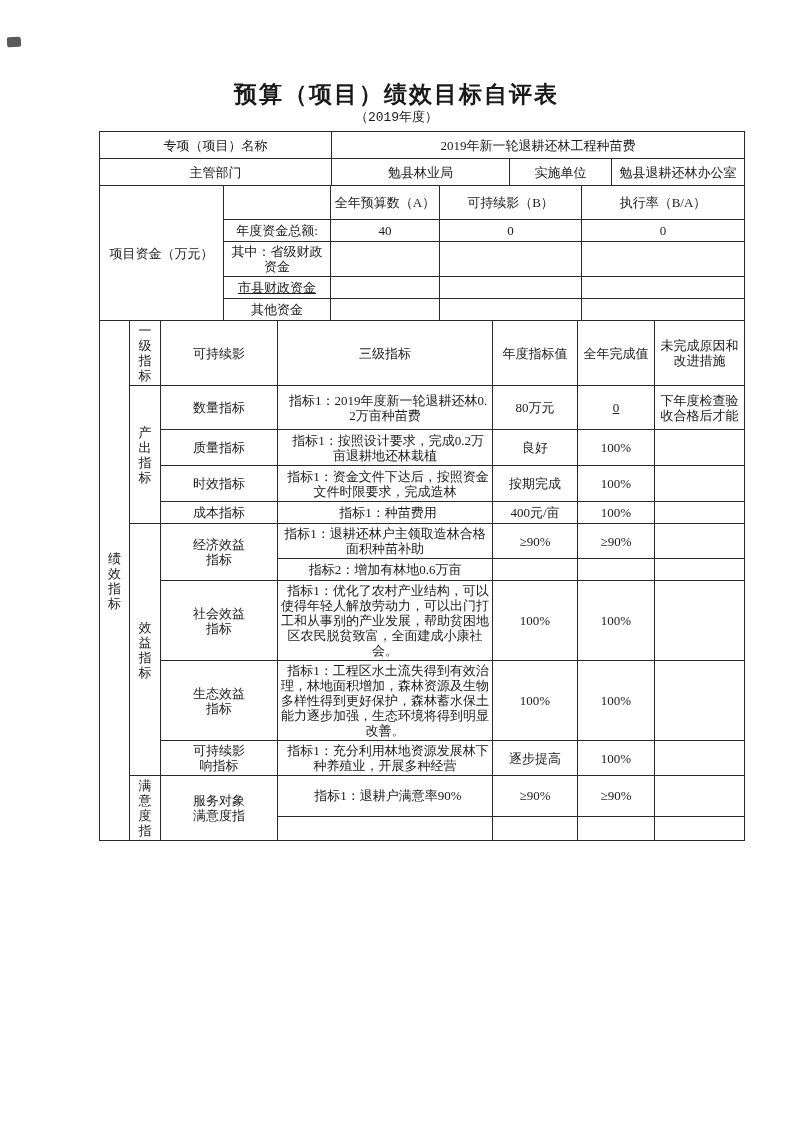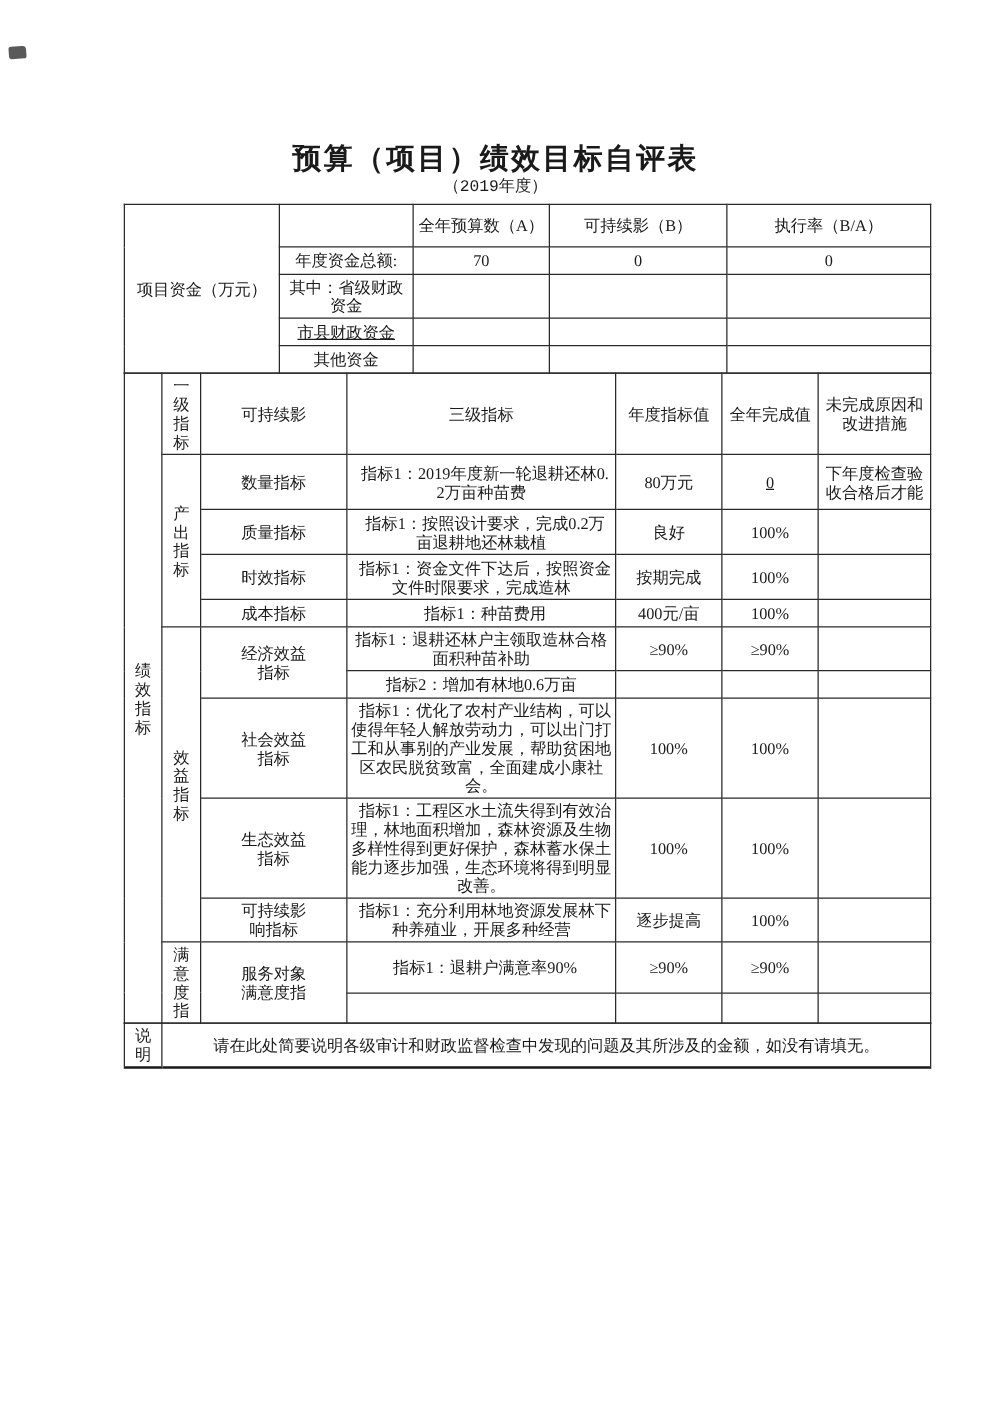--- a/index.html
+++ b/index.html
@@ -17,21 +17,21 @@
   }
   .scan-mark {
     position:absolute; left:7px; top:37px;
     width:14px; height:10px;
     background:#3c3c3c;
     border-radius:2px 3px 2px 2px;
     transform:rotate(-4deg);
     opacity:.85;
   }
   .title {
-    margin:0; padding-top:114px;
+    margin:0; padding-top:82px;
     text-align:center;
     font-size:23px; line-height:26px;
     font-weight:bold;
     letter-spacing:2px;
   }
   .subtitle {
     text-align:center;
     font-size:13px; line-height:16px;
     margin-top:2px;
     font-family:Liberation Mono, monospace;
@@ -72,40 +72,60 @@
 
 <div class="page">
 
   <div class="scan-mark"></div>
 
   <h1 class="title">预算（项目）绩效目标自评表</h1>
   <div class="subtitle">（2019年度）</div>
 
   <div class="doc-table">
 
+    <table class="t t1">
+      <colgroup>
+          <col style="width:232px">
+          <col style="width:178px">
+          <col style="width:102px">
+          <col style="width:133px">
+        </colgroup>
+      <tbody>
+          <tr style="height:27px">
+        <td>专项（项目）名称</td>
+        <td colspan="3">2019年新一轮退耕还林工程种苗费</td>
+      </tr>
+      <tr style="height:27px">
+        <td>主管部门</td>
+        <td class="left">勉县林业局</td>
+        <td>实施单位</td>
+        <td>勉县退耕还林办公室</td>
+      </tr>
+    </tbody>
+      </table>
 
     <table class="t t2">
       <colgroup>
           <col style="width:124px">
           <col style="width:107px">
           <col style="width:109px">
           <col style="width:142px">
           <col style="width:163px">
         </colgroup>
       <tbody>
           <tr style="height:34px">
         <td rowspan="5">项目资金（万元）</td>
         <td></td>
         <th>全年预算数（A）</th>
         <th>可持续影（B）</th>
         <th>执行率（B/A）</th>
       </tr>
       <tr style="height:22px">
         <td class="left">年度资金总额:</td>
-        <td>70</td>
+        <td>40</td>
         <td>0</td>
         <td class="left">0</td>
       </tr>
       <tr style="height:22px">
         <td class="left">其中：省级财政资金</td>
         <td></td>
         <td></td>
         <td></td>
       </tr>
       <tr style="height:22px">
@@ -239,29 +259,17 @@
       </tr>
       <tr style="height:13px">
         <td></td>
         <td></td>
         <td></td>
         <td></td>
       </tr>
     </tbody>
       </table>
 
-    <table class="t t5">
-      <colgroup>
-          <col style="width:30px">
-          <col style="width:615px">
-        </colgroup>
-      <tbody>
-          <tr style="height:24px">
-        <td>说明</td>
-        <td>请在此处简要说明各级审计和财政监督检查中发现的问题及其所涉及的金额，如没有请填无。</td>
-      </tr>
-    </tbody>
-      </table>
 
   </div>
 
 
 </div>
 
 </body></html>

